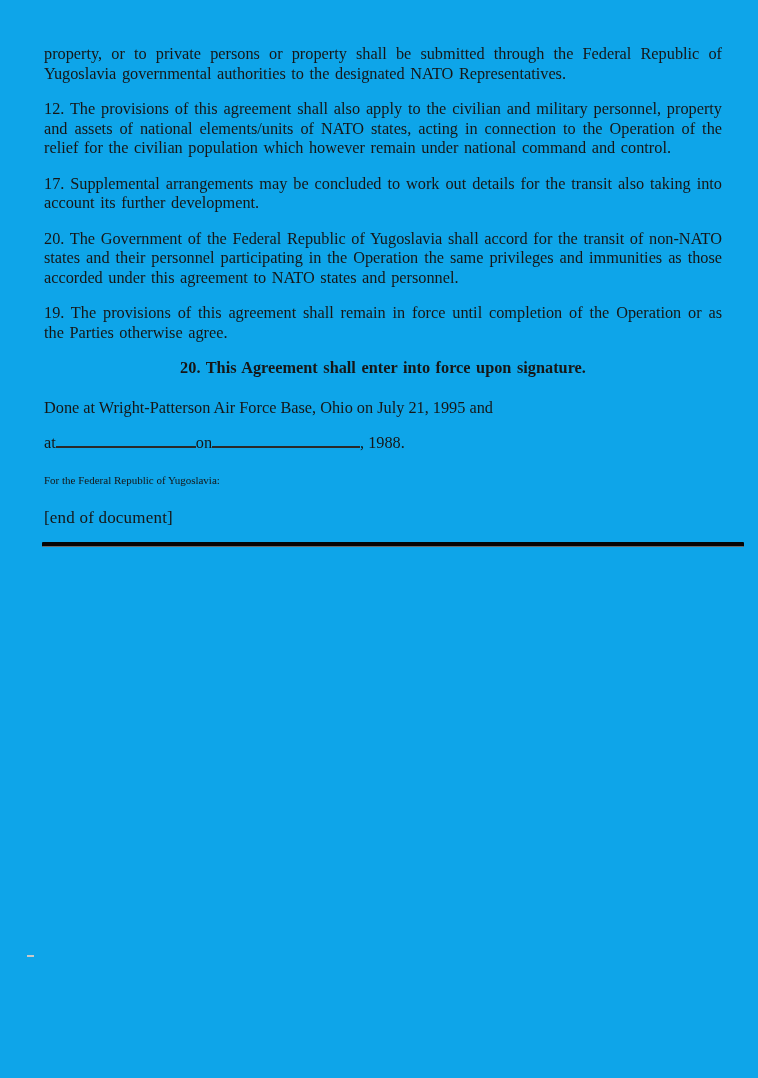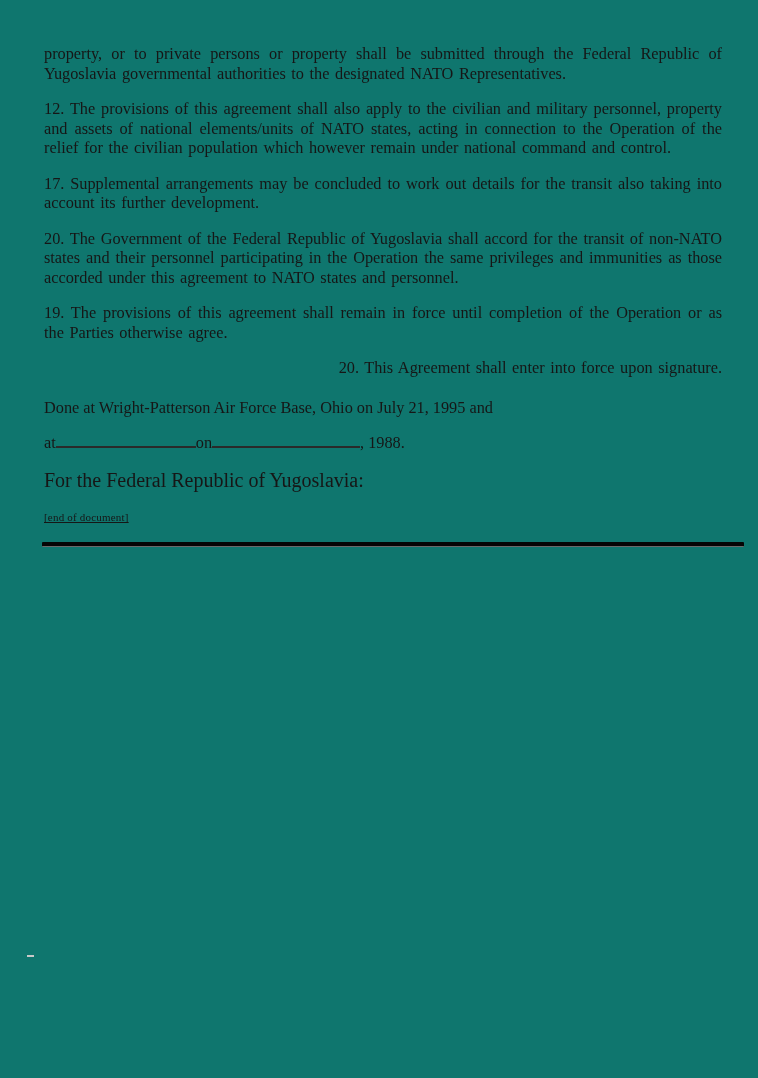--- a/index.html
+++ b/index.html
@@ -13,61 +13,61 @@
     overflow: hidden;
     font-family: "Liberation Serif", serif;
     color: #161616;
     position: relative;
   }
   .page {
     box-sizing: border-box;
     width: 758px;
     height: 1078px;
     padding: 44px 36px 0 44px;
-    background: #0f766e;
+    background: #0ea5e9;
   }
   .para {
     font-size: 16.3px;
     line-height: 19.5px;
     text-align: justify;
     margin: 0 0 16px 0;
     word-spacing: 1.5px;
   }
   .para.single {
-    text-align: right;
+    text-align: center;
+    font-weight: bold;
   }
   .done-line {
     font-size: 16.3px;
     line-height: 19.5px;
     margin: 20px 0 16px 0;
   }
   .fill-line {
     font-size: 16.3px;
     line-height: 19.5px;
     margin: 0 0 18px 0;
     white-space: nowrap;
   }
   .blank {
     display: inline-block;
     border-bottom: 2px solid #2a2a2a;
     height: 2px;
   }
   .blank.w1 { width: 140px; }
   .blank.w2 { width: 148px; }
   .sig-line {
-    font-size: 20px;
+    font-size: 11px;
     line-height: 19.5px;
     margin: 0 0 17px 0;
   }
   .end-note {
-    font-size: 11px;
+    font-size: 17px;
     line-height: 15px;
     margin: 20px 0 0 0;
     letter-spacing: 0.2px;
-    text-decoration: underline;
   }
   .rule {
     margin-top: 17px;
     margin-left: -2px;
     width: 702px;
     height: 4px;
     background: #050505;
     border-bottom: 1px solid #6a6a6a;
     border-radius: 1px;
   }

